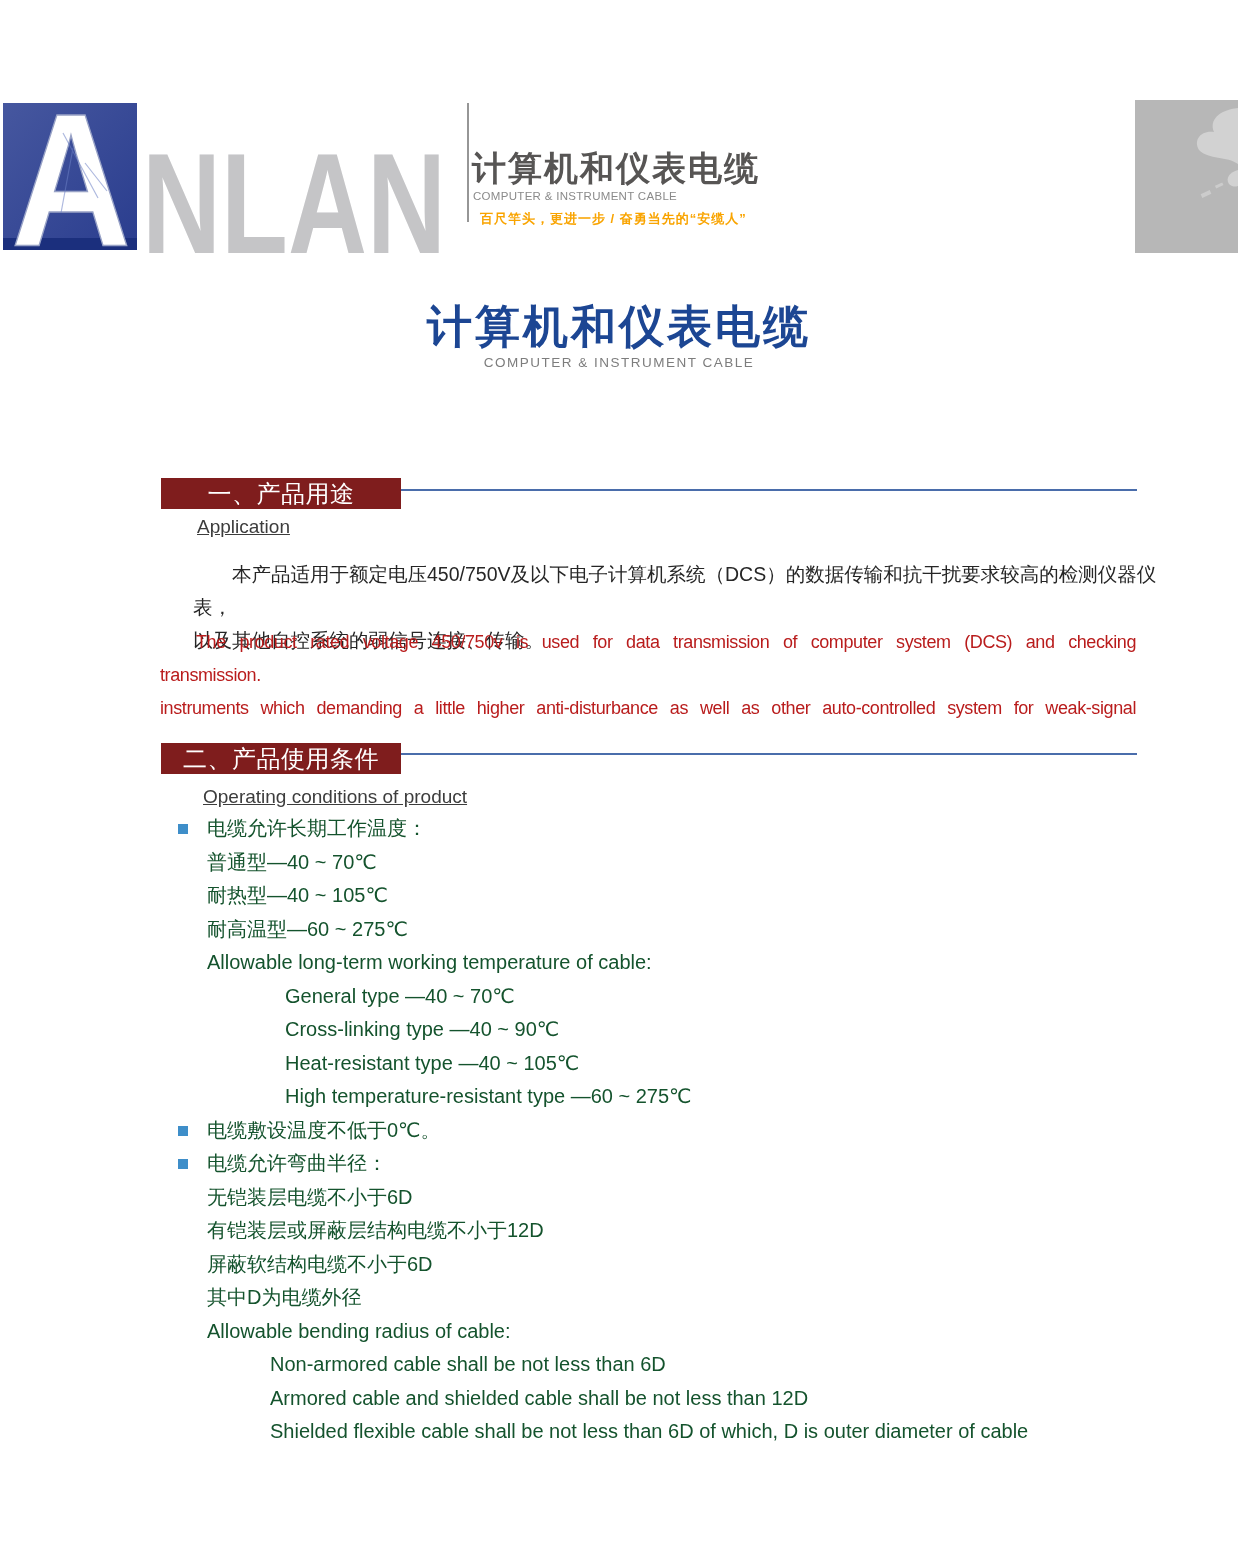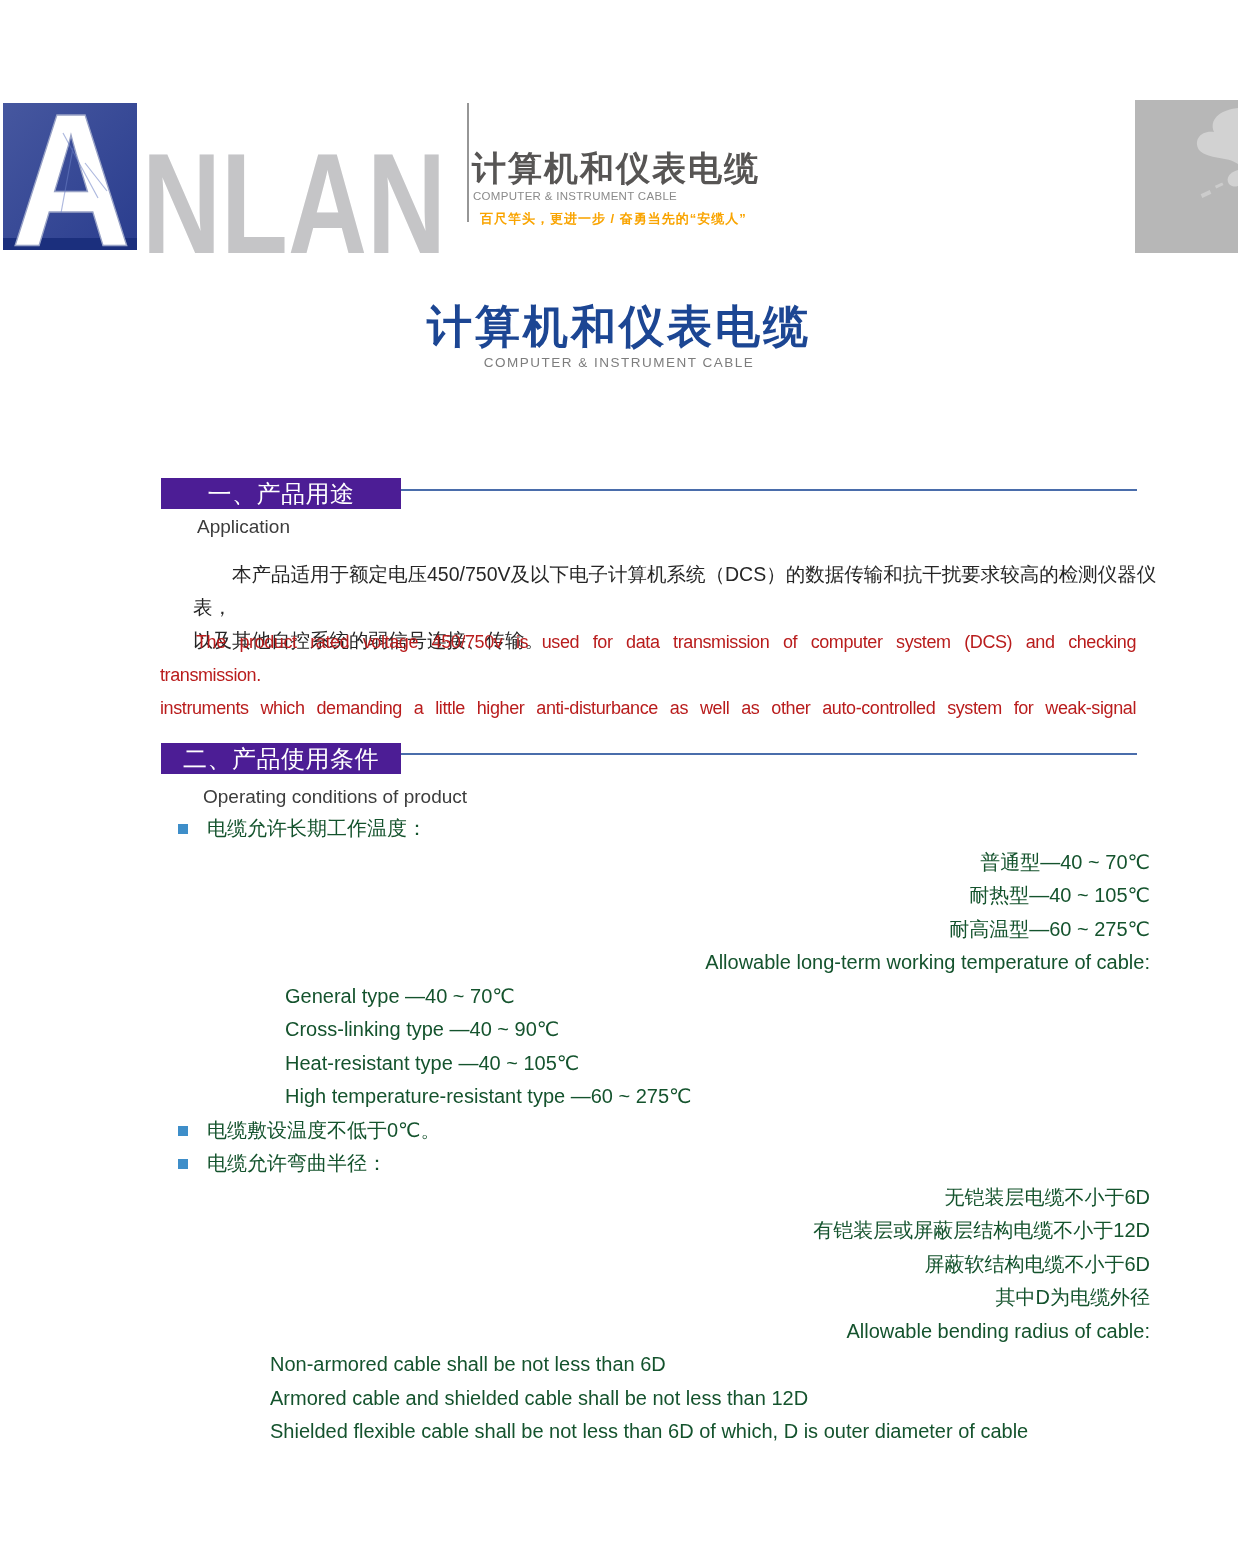--- a/index.html
+++ b/index.html
@@ -14,41 +14,41 @@
   .hdr-slogan{position:absolute;left:480px;top:210px;font-size:13px;font-weight:bold;color:#f9a400;letter-spacing:1px;white-space:nowrap;}
   .hdr-photo{position:absolute;left:1135px;top:100px;width:103px;height:153px;background:#b7b7b7;overflow:hidden;}
 
   
   .page-title{position:absolute;left:0;top:297px;width:1238px;text-align:center;
               font-size:45px;font-weight:bold;color:#1c4693;letter-spacing:3px;}
   .page-subtitle{position:absolute;left:0;top:355px;width:1238px;text-align:center;
               font-size:13.5px;color:#7d7d7d;letter-spacing:1.5px;}
 
   
-  .sec-bar{position:absolute;left:161px;width:240px;height:31px;background:#4c1d95;color:#ffffff;
+  .sec-bar{position:absolute;left:161px;width:240px;height:31px;background:#7f1d1d;color:#ffffff;
            font-size:24px;letter-spacing:0.5px;display:flex;align-items:center;justify-content:center;white-space:nowrap;}
   .sec-line{position:absolute;left:401px;width:736px;height:2px;background:#4a6dab;}
-  .sec-sub{position:absolute;font-size:19px;color:#3c3c3c;white-space:nowrap;}
+  .sec-sub{position:absolute;font-size:19px;color:#3c3c3c;white-space:nowrap;text-decoration:underline;}
 
   
   .para{position:absolute;left:160px;width:978px;margin-left:33px;}
   .para .cnline{font-size:19.5px;line-height:33px;color:#262626;}
   .para .cnline.first{text-indent:2em;}
   .para-en{position:absolute;left:160px;width:976px;}
   .para-en .enline{font-size:18px;letter-spacing:-0.4px;line-height:33px;color:#b91c1c;
                    text-align:justify;text-align-last:justify;}
   .para-en .enline.last{text-align-last:left;}
   .para-en .enline.first{text-indent:2em;}
 
   
   .cond-list{position:absolute;left:160px;top:812px;width:990px;}
   .row{position:relative;line-height:33.5px;font-size:20px;color:#14532d;white-space:nowrap;}
   .row-bullet{padding-left:47px;}
   .row-bullet::before{content:"";position:absolute;left:18px;top:12px;width:10px;height:10px;background:#3e8ec9;}
-  .row-plain{padding-left:47px;text-align:right;}
+  .row-plain{padding-left:47px;}
   .row-indent1{padding-left:125px;}
   .row-indent2{padding-left:110px;}
 </style>
 </head>
 <body>
 
 <div class="page">
 
   <div class="logo-square">
     <svg width="134" height="147" viewBox="0 0 134 147">

